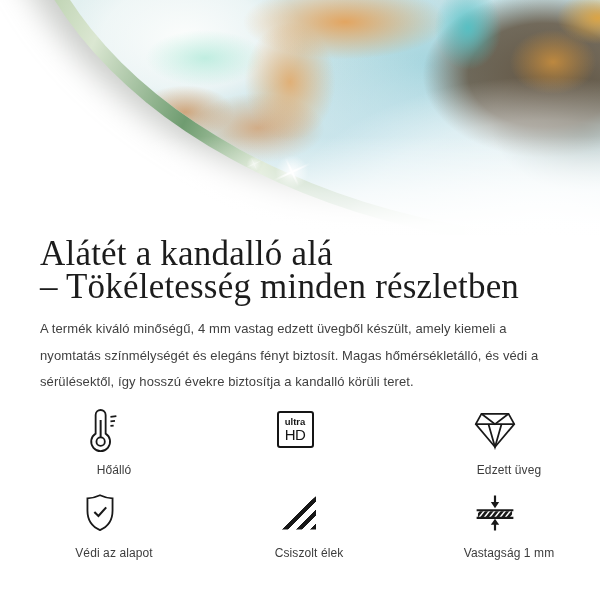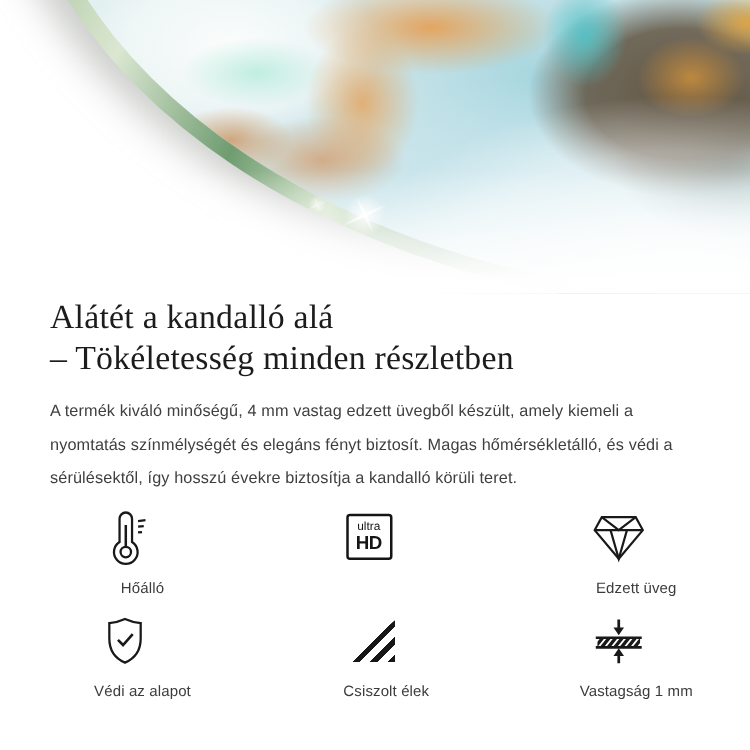--- a/index.html
+++ b/index.html
@@ -47,38 +47,38 @@
   .sparkle::before, .sparkle::after { content:""; position:absolute; }
   .sparkle::before { left:-2px; top:17px; width:40px; height:2px;
     background:linear-gradient(90deg, rgba(255,255,255,0), #fff 42%, #fff 58%, rgba(255,255,255,0)); }
   .sparkle::after  { left:17px; top:3px; width:2px; height:30px;
     background:linear-gradient(180deg, rgba(255,255,255,0), #fff 42%, #fff 58%, rgba(255,255,255,0)); }
   .s1 { left:274px; top:154px; }
   .s2 { left:236px; top:146px; transform:rotate(-25deg) scale(0.45); opacity:0.7; }
 
   
   h1 { margin:2px 40px 0; font-family:"Liberation Serif", serif; font-weight:400;
-       font-size:27px; line-height:33px; color:#1c1c1c; letter-spacing:0.2px; }
+       font-size:35px; line-height:33px; color:#1c1c1c; letter-spacing:0.2px; }
   .desc { margin:13px 40px 0; max-width:528px; font-size:13px; line-height:26.5px;
           color:#3f3f3f; letter-spacing:0.1px; }
 
   
   .features { margin:11px 30px 0; display:grid; grid-template-columns:140px 250px 150px;
               row-gap:13px; justify-items:center; }
   .feature { display:flex; flex-direction:column; align-items:center; }
   .icon-box { height:46px; display:flex; align-items:center; justify-content:center; }
   .flabel { margin-top:10px; font-size:12px; color:#3c3c3c; letter-spacing:0.1px; white-space:nowrap;margin-left:28px; }
 
   svg.ic { stroke:#191919; fill:none; stroke-width:2; }
 
   .uhd { width:37px; height:37px; border:2.5px solid #151515; border-radius:3px;
          display:flex; flex-direction:column; align-items:center; justify-content:center;
          color:#151515; line-height:1; }
-  .uhd .t1 { font-size:9.5px; font-weight:400; letter-spacing:0; }
-  .uhd .t2 { font-size:15px; font-weight:700; margin-top:1px; letter-spacing:-0.5px; }
+  .uhd .t1 { font-size:9.5px; font-weight:700; letter-spacing:0; }
+  .uhd .t2 { font-size:15px; font-weight:400; margin-top:1px; letter-spacing:-0.5px; }
 
   .stripes { width:42px; height:34px;
     clip-path: polygon(2% 100%, 100% 2%, 100% 100%);
     background: repeating-linear-gradient(135deg, #171717 0 4.2px, rgba(0,0,0,0) 4.2px 9.8px); }
 </style>
 </head>
 <body>
 
 <div class="page">
 

